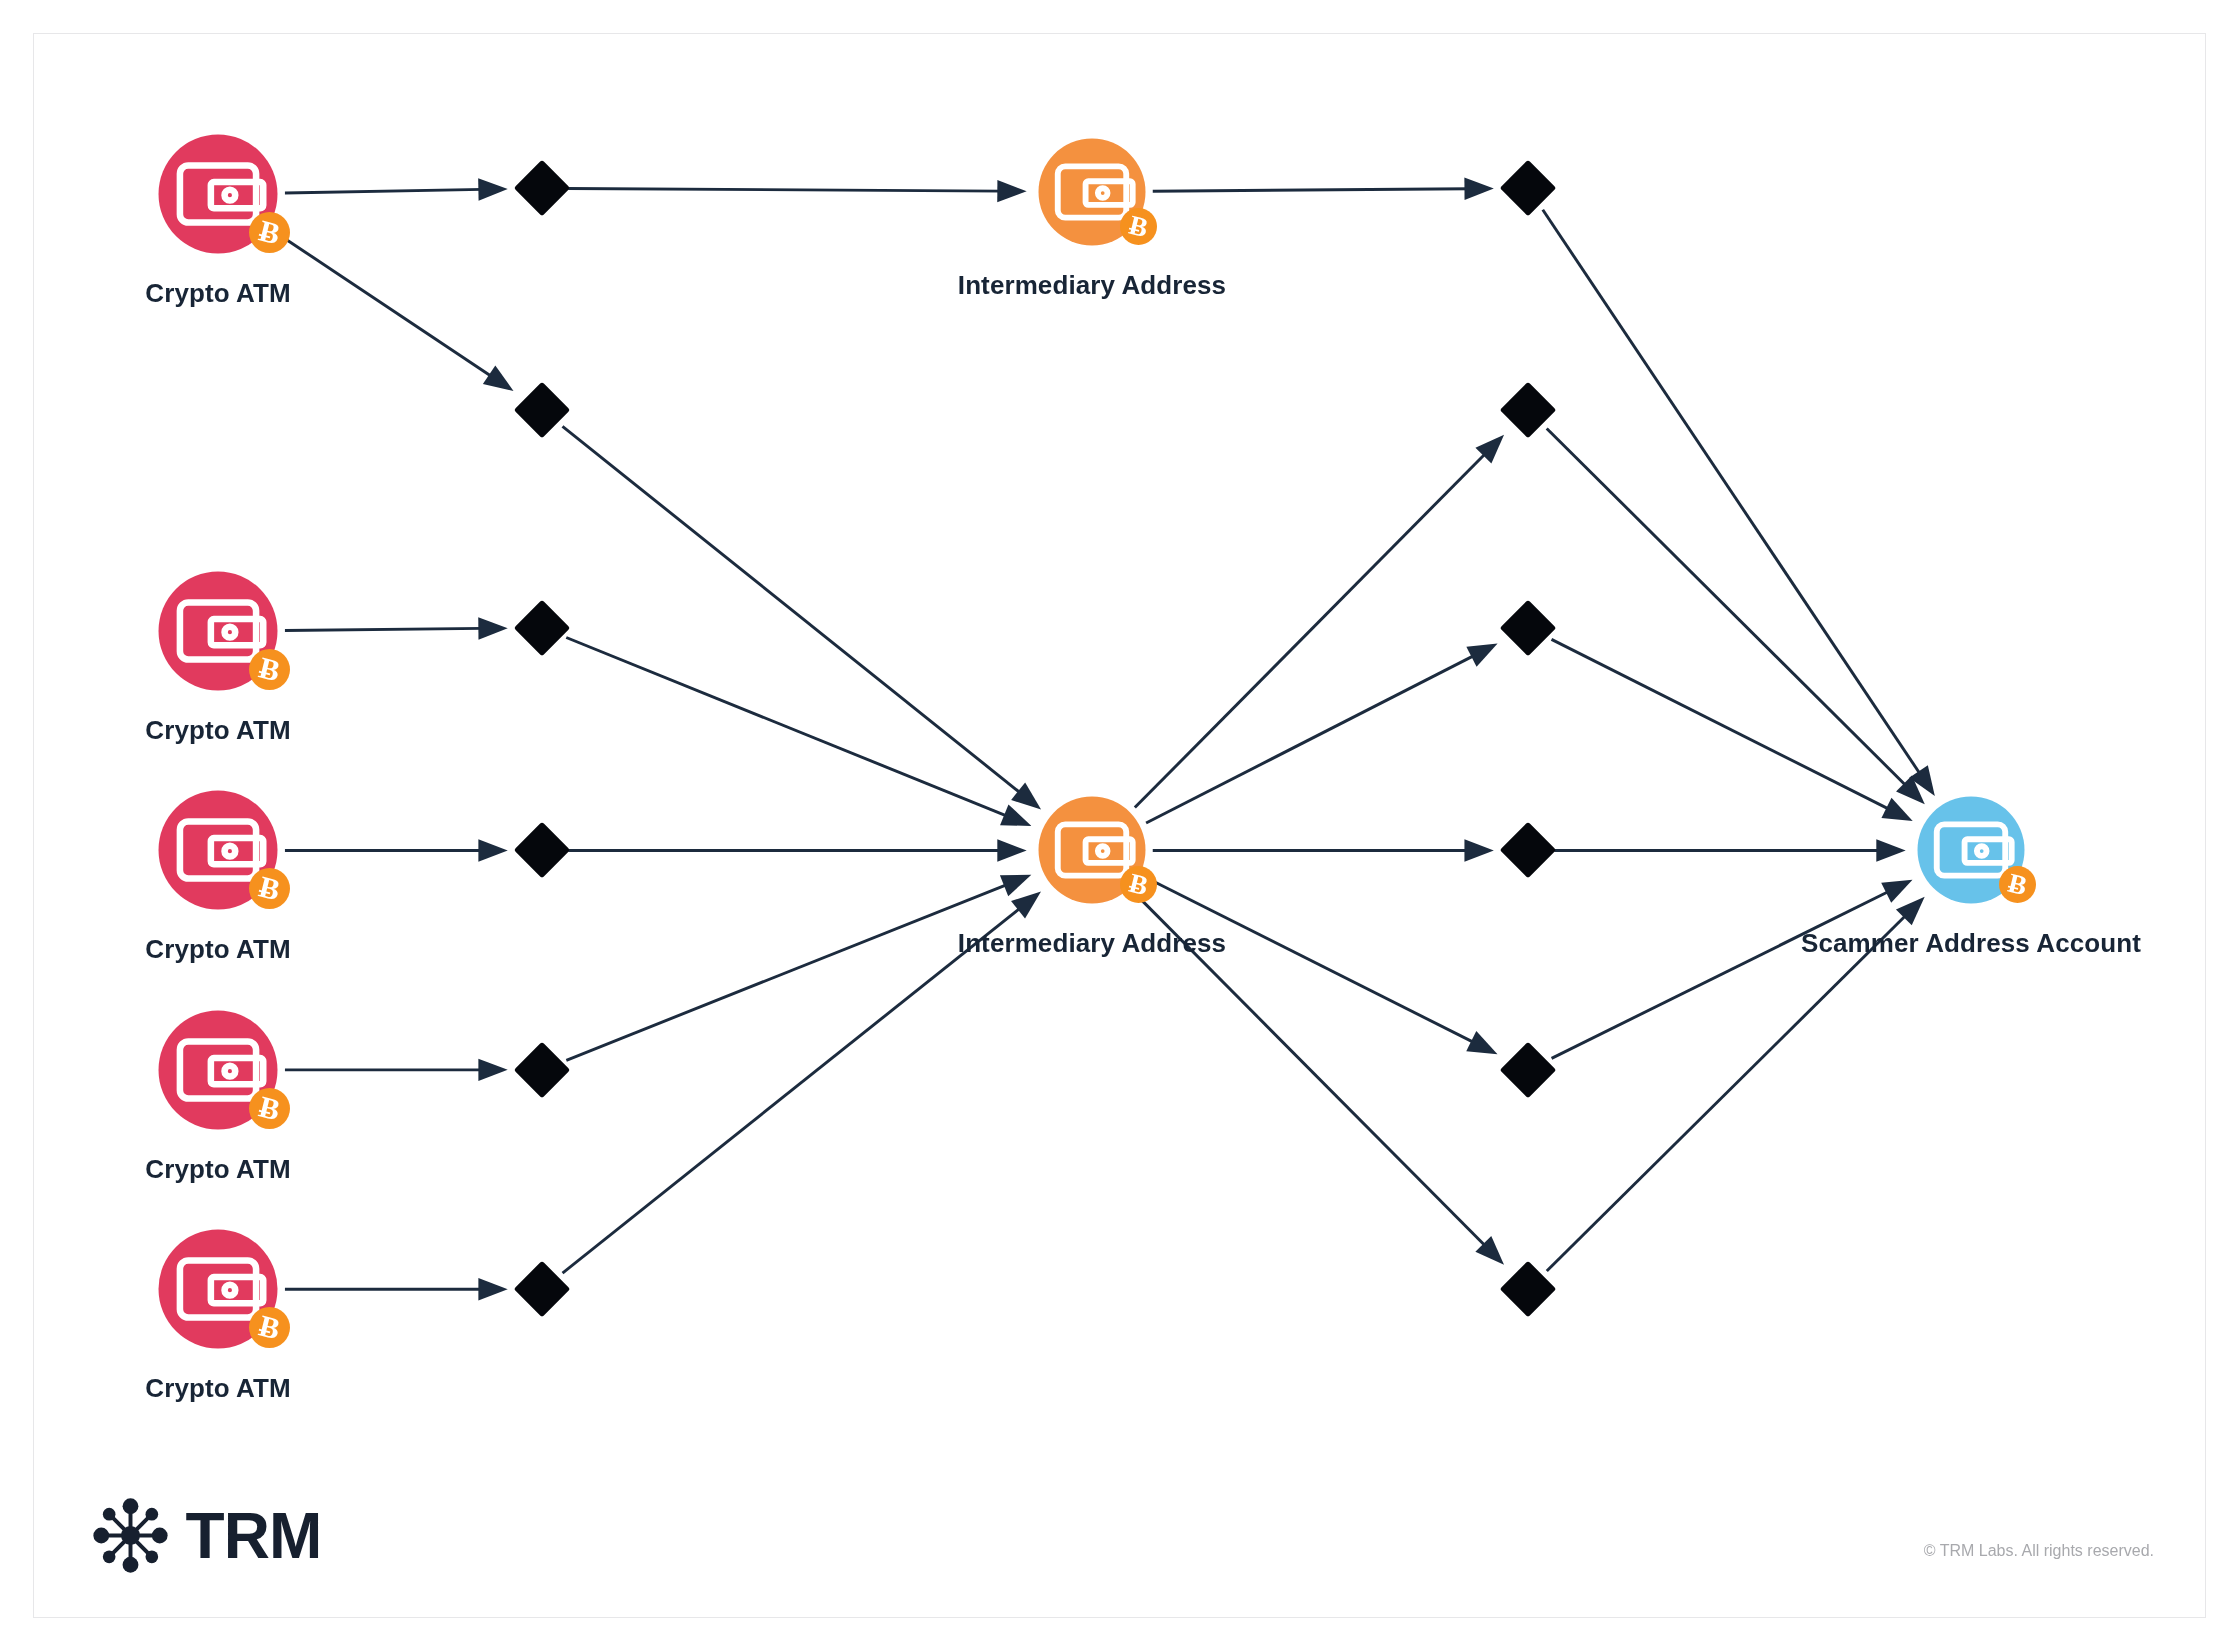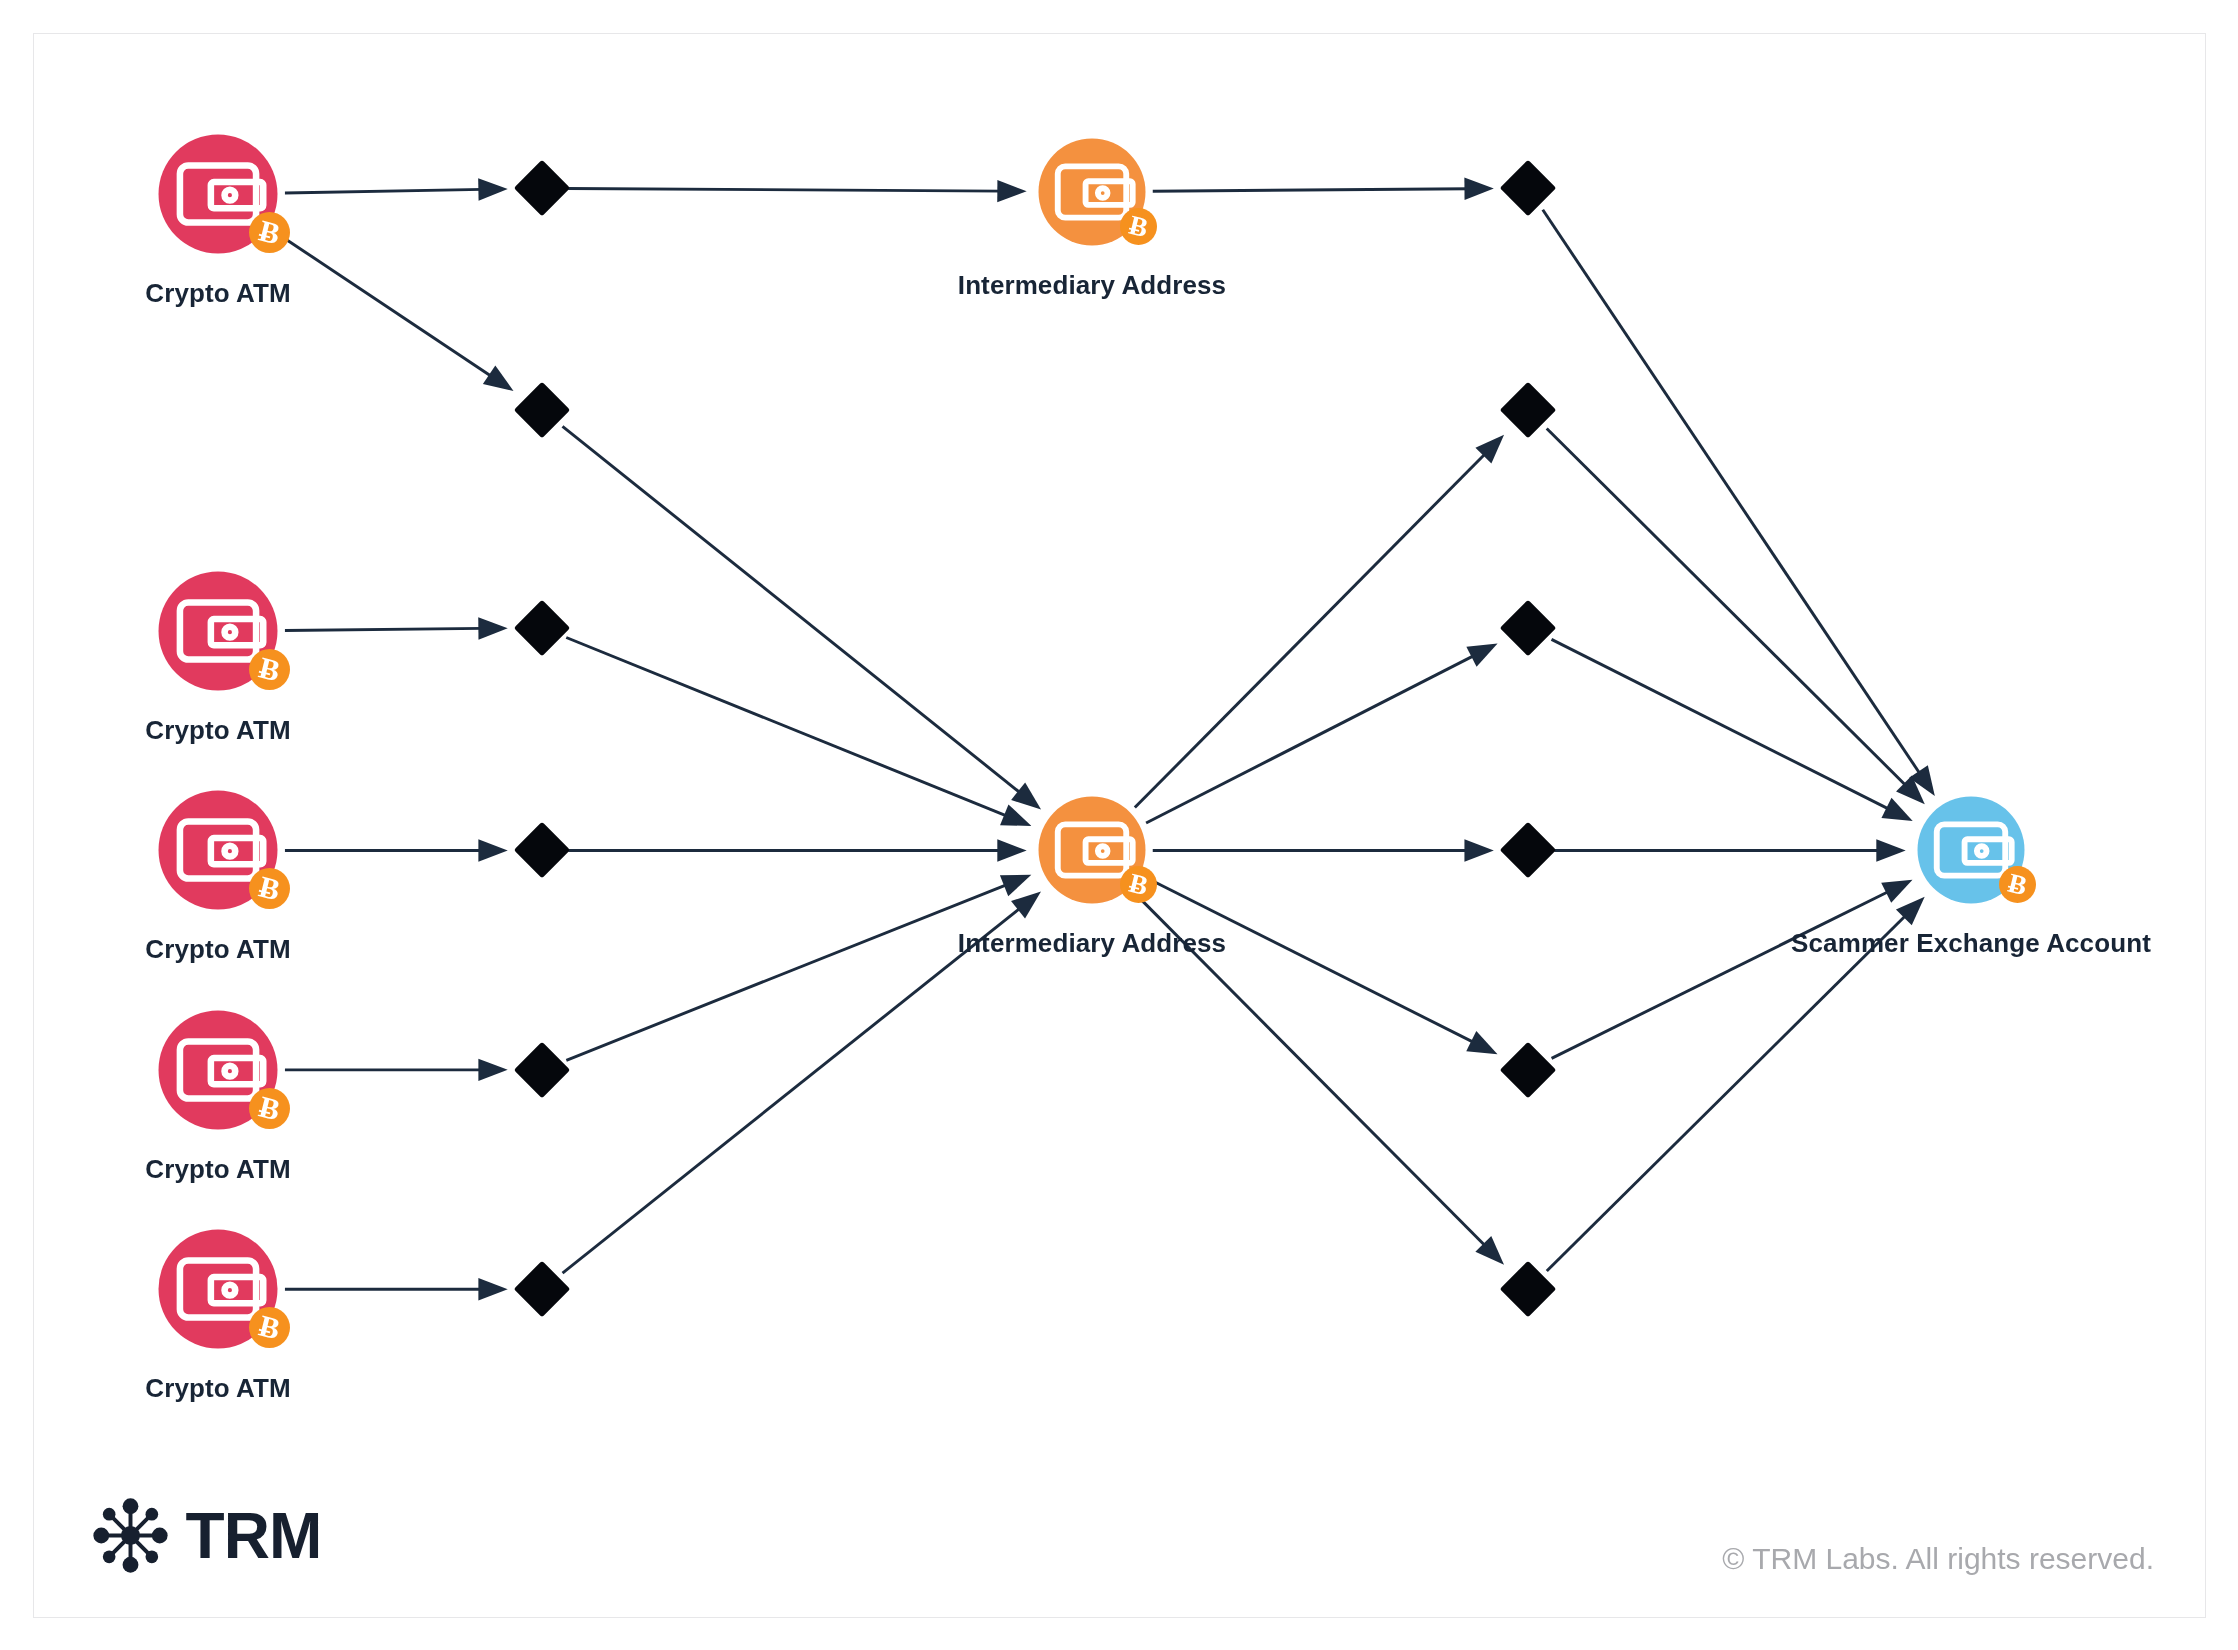--- a/index.html
+++ b/index.html
@@ -93,21 +93,21 @@
     font-weight: bold;
     color: #17202f;
     letter-spacing: -0.9px;
     line-height: 1;
     text-align: right;
   }
   #copyright {
     position: absolute;
     right: 85px;
     top: 1542px;
-    font-size: 30px;
+    font-size: 16px;
     color: #a8a9ad;
     white-space: nowrap;
   }
 </style>
 </head>
 <body>
 
 <div id="canvas">
 
   <div id="frame"></div>
@@ -299,21 +299,21 @@
               <circle cx="60" cy="51" r="4.5"></circle>
             </g>
           </svg>
         </div>
         <div class="badge" style="width: 37px; height: 37px; left: 28px; top: 16px;">
           <svg width="37" height="37" viewBox="0 0 100 100">
             <circle cx="50" cy="50" r="50" fill="#F6911E"></circle>
             <text x="50" y="50" text-anchor="middle" dominant-baseline="central" fill="#ffffff" font-size="74" font-weight="bold" font-family="&quot;Liberation Serif&quot;, serif" transform="rotate(14 50 50)">Ƀ</text>
           </svg>
         </div>
-        <div class="node-label" style="top: 78px;">Scammer Exchange Account</div>
+        <div class="node-label" style="top: 78px;">Scammer Address Account</div>
       </div>
       <div class="diamond" style="left: 542px; top: 188px;"></div>
       <div class="diamond" style="left: 542px; top: 410px;"></div>
       <div class="diamond" style="left: 542px; top: 628px;"></div>
       <div class="diamond" style="left: 542px; top: 850px;"></div>
       <div class="diamond" style="left: 542px; top: 1070px;"></div>
       <div class="diamond" style="left: 542px; top: 1289px;"></div>
       <div class="diamond" style="left: 1528px; top: 188px;"></div>
       <div class="diamond" style="left: 1528px; top: 410px;"></div>
       <div class="diamond" style="left: 1528px; top: 628px;"></div>

